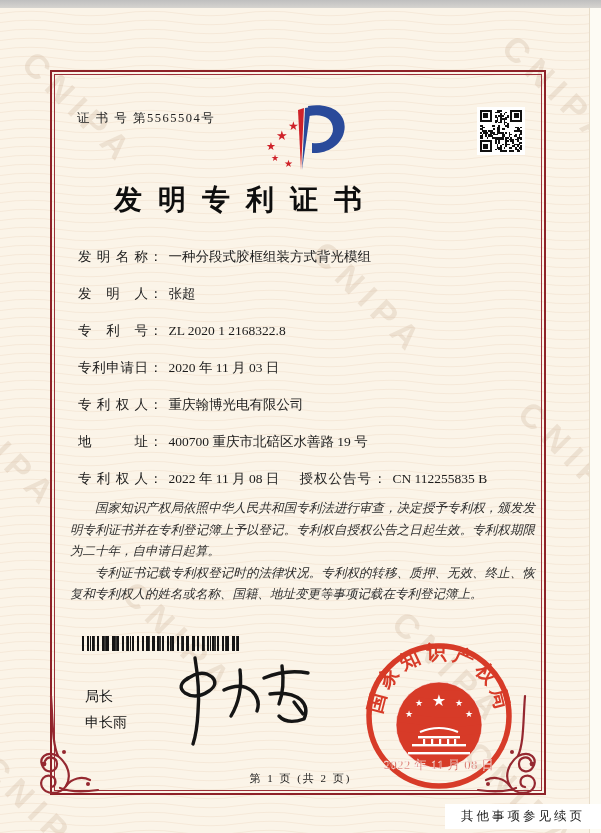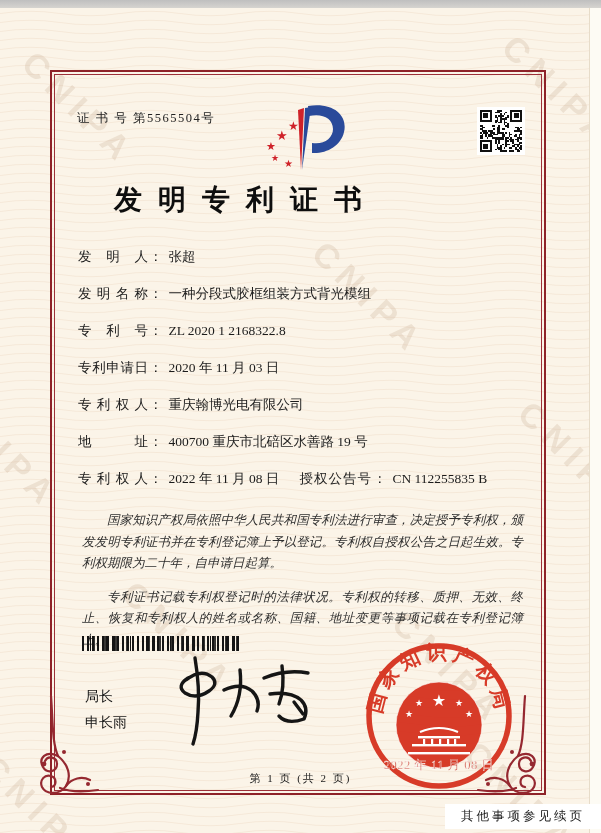--- a/index.html
+++ b/index.html
@@ -32,21 +32,21 @@
   .qr{position:absolute;left:477px;top:107px;background:#fff;padding:3px;}
   .title{position:absolute;left:0;top:181px;width:476px;text-align:center;
          font-size:28px;font-weight:bold;color:#0e0e0e;letter-spacing:16px;text-indent:16px;}
   .fields{position:absolute;left:78px;top:250px;width:470px;font-size:13.5px;color:#1c1c1c;}
   .frow{height:14px;line-height:14px;margin-bottom:23px;white-space:nowrap;}
   .flabel{display:inline-block;width:70px;text-align:justify;text-align-last:justify;}
   .fcolon{margin:0 6px 0 1px;}
   .flabel2{margin-left:20px;letter-spacing:1px;}
   .paras{position:absolute;left:70px;top:498px;width:465px;font-size:12.5px;
          font-style:italic;line-height:21.5px;color:#2e2e2e;text-align:justify;}
-  .paras p{margin:12px;text-indent:2em;}
+  .paras p{margin:0;text-indent:2em;}
   .barcode{position:absolute;left:82px;top:636px;width:157px;height:15px;background:
      repeating-linear-gradient(90deg,#141414 0 2px,transparent 2px 5px),
      repeating-linear-gradient(90deg,#141414 0 1px,transparent 1px 8px),
      repeating-linear-gradient(90deg,rgba(20,20,20,.85) 0 2px,transparent 2px 11px);}
   .director{position:absolute;left:85px;top:684px;font-size:14px;color:#161616;line-height:26px;}
   .sig{position:absolute;left:156px;top:646px;}
   .seal{position:absolute;left:360px;top:640px;mix-blend-mode:multiply;opacity:.95;}
   .pageinfo{position:absolute;left:0;top:771px;width:601px;text-align:center;
             font-size:11px;color:#222;letter-spacing:2px;}
   .footer-note{position:absolute;left:0;top:804px;width:601px;text-align:right;z-index:6;}
@@ -326,24 +326,24 @@
           <rect x="19" y="24" width="1" height="1"></rect>
           <rect x="22" y="24" width="1" height="1"></rect>
           <rect x="23" y="24" width="1" height="1"></rect>
         </g>
     </svg>
 
     <div class="title">发明专利证书</div>
 
     <div class="fields">
       <div class="frow">
+        <span class="flabel">发明名称</span><span class="fcolon">：</span><span class="fval">一种分段式胶框组装方式背光模组</span>
+      </div>
+      <div class="frow">
         <span class="flabel">发明人</span><span class="fcolon">：</span><span class="fval">张超</span>
-      </div>
-      <div class="frow">
-        <span class="flabel">发明名称</span><span class="fcolon">：</span><span class="fval">一种分段式胶框组装方式背光模组</span>
       </div>
       <div class="frow">
         <span class="flabel">专利号</span><span class="fcolon">：</span><span class="fval">ZL 2020 1 2168322.8</span>
       </div>
       <div class="frow">
         <span class="flabel">专利申请日</span><span class="fcolon">：</span><span class="fval">2020 年 11 月 03 日</span>
       </div>
       <div class="frow">
         <span class="flabel">专利权人</span><span class="fcolon">：</span><span class="fval">重庆翰博光电有限公司</span>
       </div>

